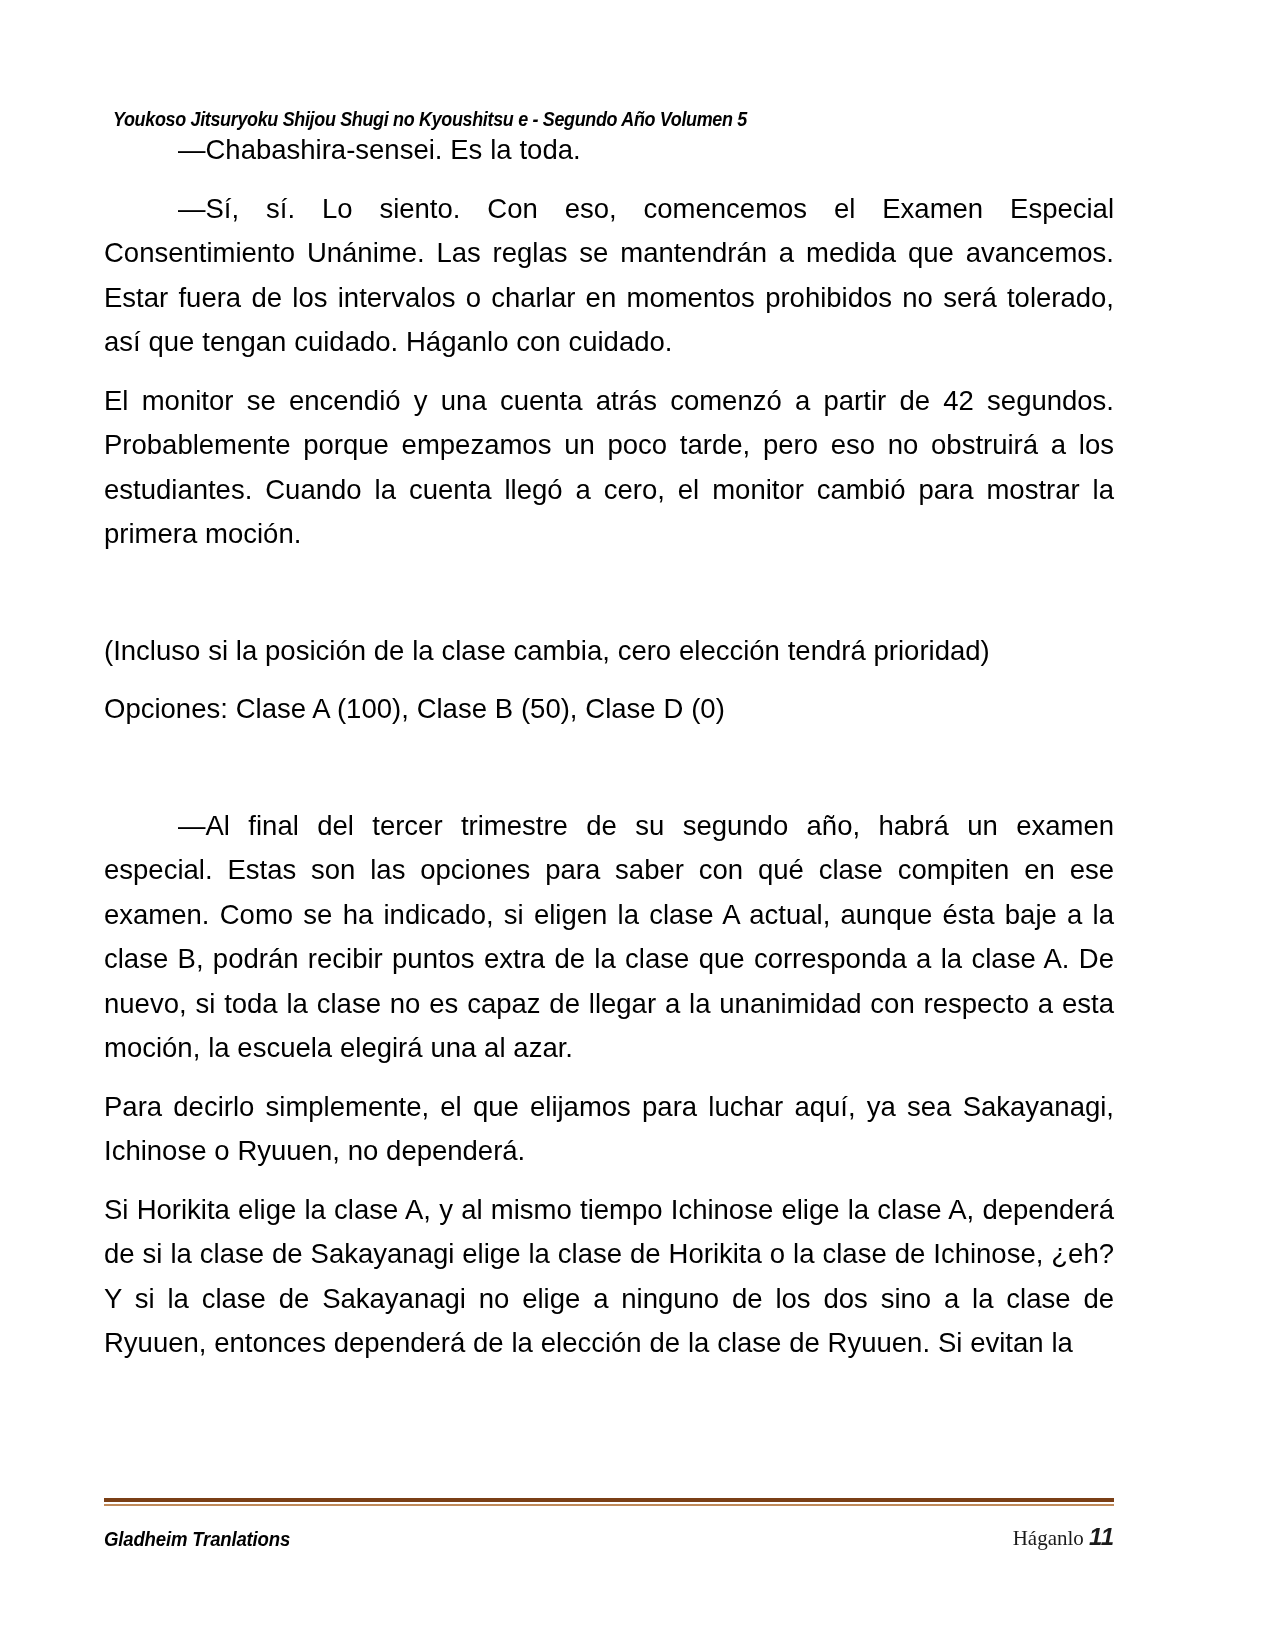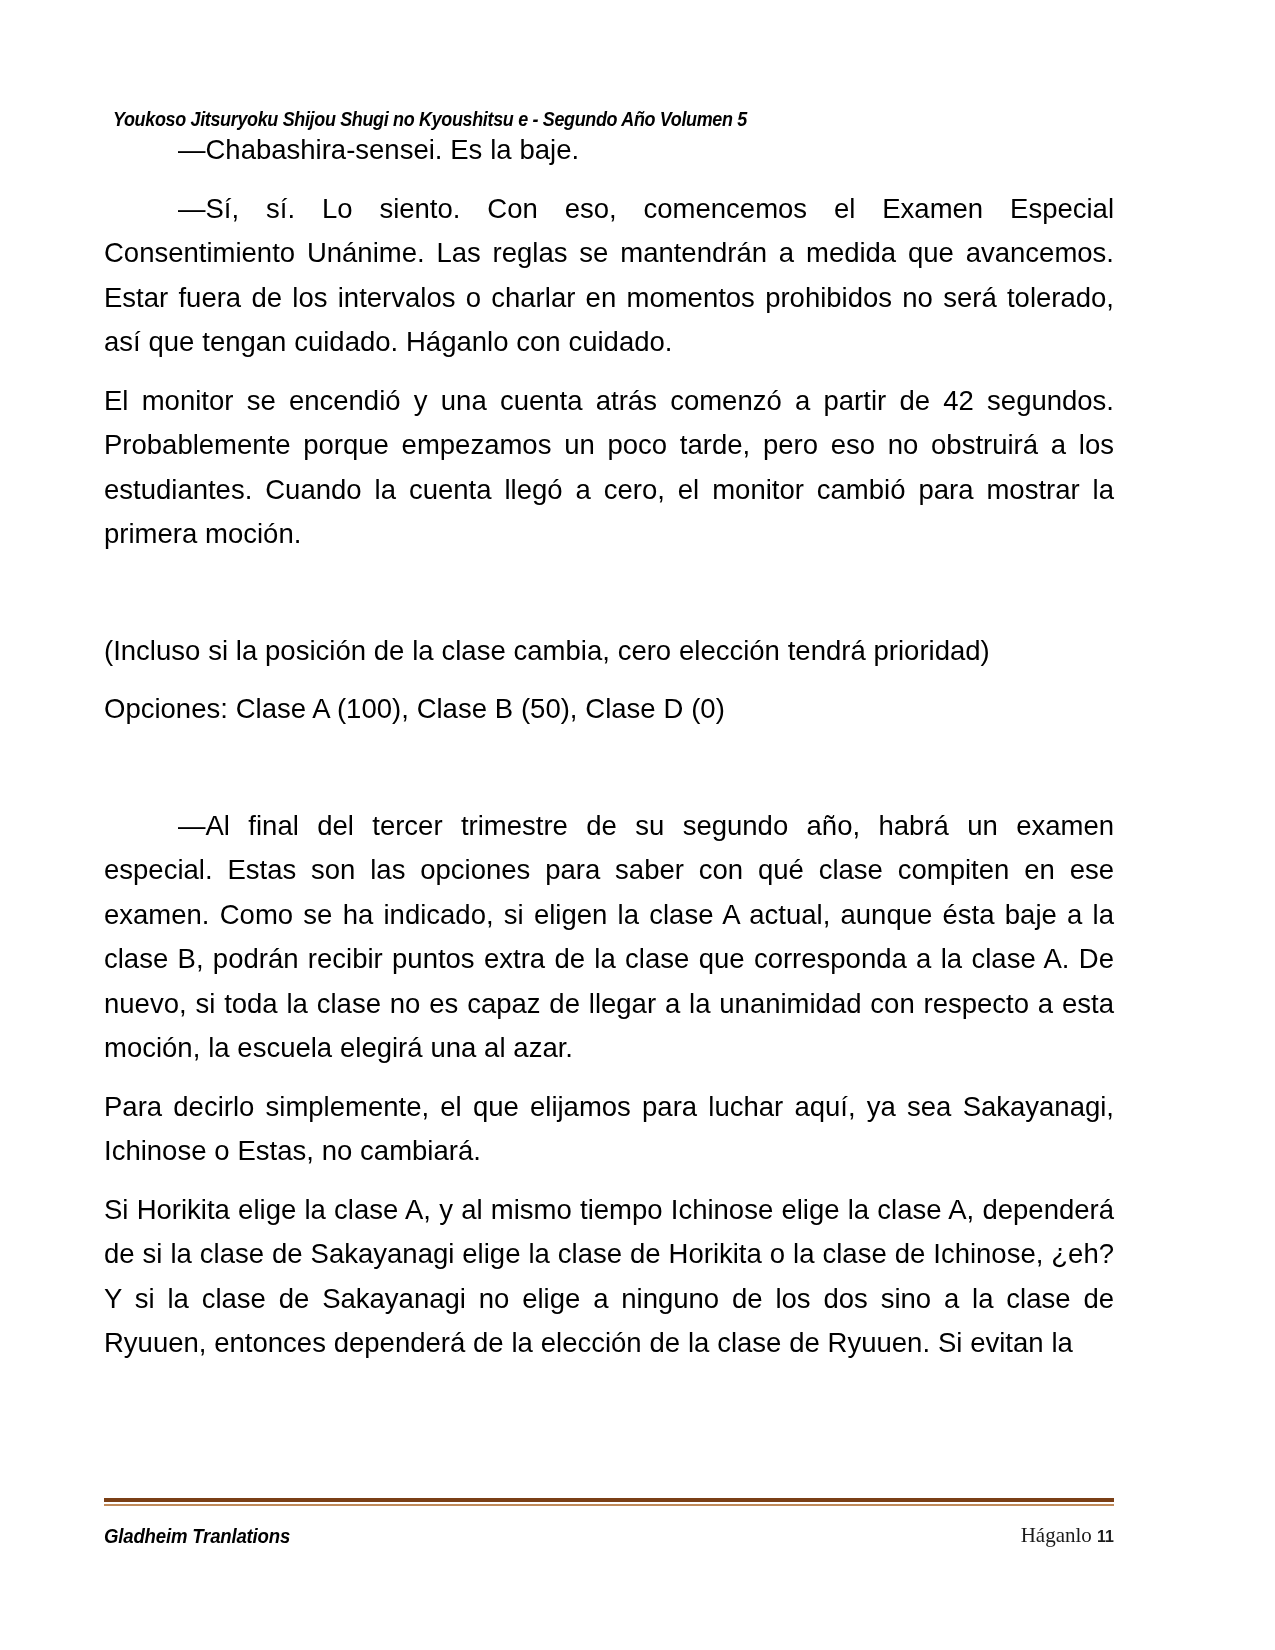--- a/index.html
+++ b/index.html
@@ -117,53 +117,54 @@
   .footer-right {
     font-family: "Liberation Serif", "DejaVu Serif", serif;
     font-size: 21px;
     color: #1a1a1a;
     white-space: nowrap;
   }
 
   .footer-right .pagenum {
     font-family: "Liberation Sans", "DejaVu Sans", sans-serif;
     font-weight: bold;
-    font-size: 16px;
+    font-size: 24px;
+    font-style: italic;
   }
 </style>
 </head>
 <body>
 
 <div class="page">
 
   <div class="doc-header">
     <div class="doc-header-title">Youkoso Jitsuryoku Shijou Shugi no Kyoushitsu e - Segundo Año Volumen 5</div>
   </div>
 
   <div class="doc-body">
 
-    <p class="para indent">—Chabashira-sensei. Es la baje.</p>
+    <p class="para indent">—Chabashira-sensei. Es la toda.</p>
 
     <p class="para indent">—Sí, sí. Lo siento. Con eso, comencemos el Examen Especial Consentimiento Unánime. Las reglas se mantendrán a medida que avancemos. Estar fuera de los intervalos o charlar en momentos prohibidos no será tolerado, así que tengan cuidado. Háganlo con cuidado.</p>
 
     <p class="para">El monitor se encendió y una cuenta atrás comenzó a partir de 42 segundos. Probablemente porque empezamos un poco tarde, pero eso no obstruirá a los estudiantes. Cuando la cuenta llegó a cero, el monitor cambió para mostrar la primera moción.</p>
 
     <div class="para-spacer-lg"></div>
 
 
     <p class="para">(Incluso si la posición de la clase cambia, cero elección tendrá prioridad)</p>
 
 
     <p class="para">Opciones: Clase A (100), Clase B (50), Clase D (0)</p>
 
     <div class="para-spacer-lg"></div>
 
     <p class="para indent">—Al final del tercer trimestre de su segundo año, habrá un examen especial. Estas son las opciones para saber con qué clase compiten en ese examen. Como se ha indicado, si eligen la clase A actual, aunque ésta baje a la clase B, podrán recibir puntos extra de la clase que corresponda a la clase A. De nuevo, si toda la clase no es capaz de llegar a la unanimidad con respecto a esta moción, la escuela elegirá una al azar.</p>
 
-    <p class="para">Para decirlo simplemente, el que elijamos para luchar aquí, ya sea Sakayanagi, Ichinose o Estas, no cambiará.</p>
+    <p class="para">Para decirlo simplemente, el que elijamos para luchar aquí, ya sea Sakayanagi, Ichinose o Ryuuen, no dependerá.</p>
 
 
     <p class="para">Si Horikita elige la clase A, y al mismo tiempo Ichinose elige la clase A, dependerá de si la clase de Sakayanagi elige la clase de Horikita o la clase de Ichinose, ¿eh? Y si la clase de Sakayanagi no elige a ninguno de los dos sino a la clase de Ryuuen, entonces dependerá de la elección de la clase de Ryuuen. Si evitan la</p>
 
   </div>
 
   <div class="doc-footer">
     <div class="footer-rule-outer"></div>
     <div class="footer-rule-gap"></div>
     <div class="footer-rule-inner"></div>

